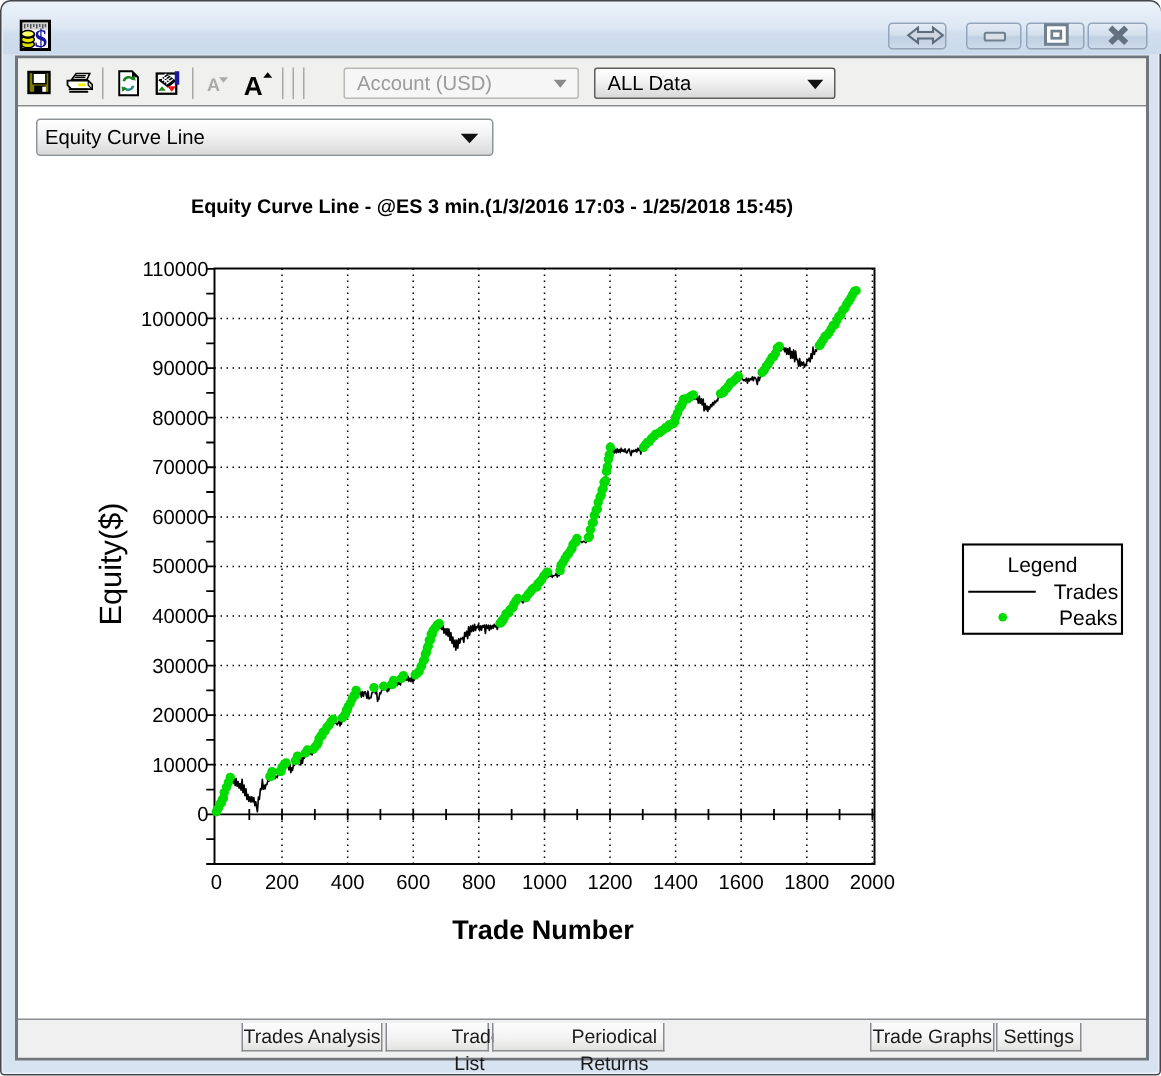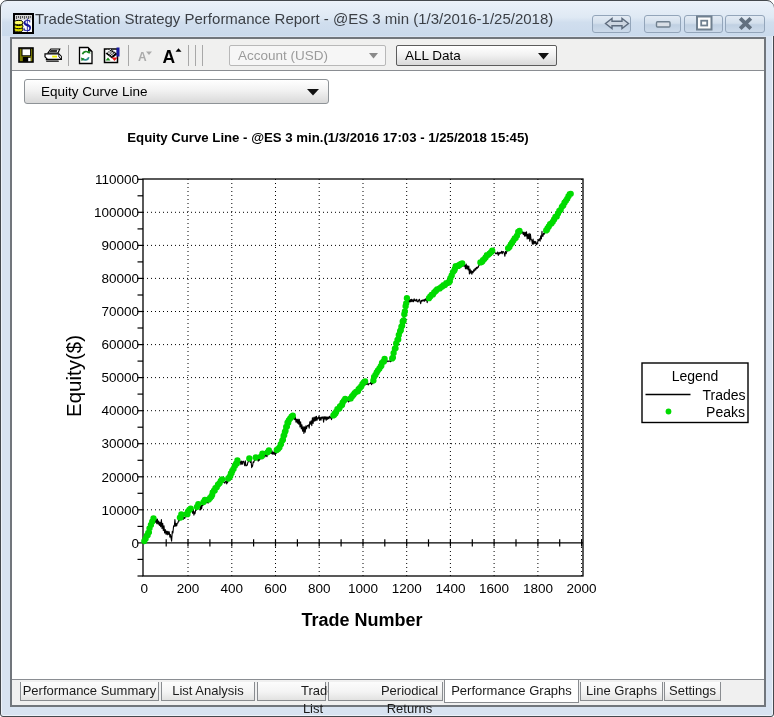--- a/index.html
+++ b/index.html
@@ -36,21 +36,20 @@
 <rect x="2.2" y="2.2" width="16.6" height="4.6" fill="#cfcfcf"></rect>
 <path d="M3.5 3v3 M5.5 3v2 M7.5 3v3 M9.5 3v2 M11.5 3v3 M13.5 3v2 M15.5 3v3 M17.3 3v2" stroke="#555" stroke-width="1" fill="none"></path>
 <g stroke="#000" stroke-width="1">
 <ellipse cx="5.6" cy="16.5" rx="4.3" ry="2.4" fill="#d8d800"></ellipse>
 <ellipse cx="5.6" cy="13.3" rx="4.3" ry="2.4" fill="#e6e600"></ellipse>
 <ellipse cx="5.6" cy="10.1" rx="4.3" ry="2.4" fill="#f0f000"></ellipse>
 <ellipse cx="5.6" cy="9.6" rx="4.3" ry="2.2" fill="#ffff66"></ellipse>
 </g>
 <text x="14.3" y="18.3" font-size="17" font-weight="bold" font-family="Liberation Serif" fill="#16169c" text-anchor="middle">$</text>
       </svg>
-    <div id="title">TradeStation Strategy Performance Report - @ES 3 min (1/3/2016-1/25/2018)</div>
     <div class="tbtn" style="left:590px; width:39px;"></div>
     <div class="tbtn" style="left:642px; width:37px;"></div>
     <div class="tbtn" style="left:682px; width:39px;"></div>
     <div class="tbtn" style="left:723px; width:40px;"></div>
     <svg id="btnicons" style="position:absolute;left:585px;top:5px" width="185" height="28" viewBox="585 5 185 28">
         <path d="M603.5 21.5 l6.5-5 v2.8 h10 v-2.8 l6.5 5 l-6.5 5 v-2.8 h-10 v2.8 z" fill="#cdd6e1" stroke="#5d6b7d" stroke-width="1.4"></path>
 <rect x="654.5" y="19.8" width="13.5" height="5.2" rx="1" fill="#d9dfe6" stroke="#70808f" stroke-width="1.4"></rect>
 <rect x="695" y="14.5" width="14.5" height="13" fill="#fdfdfd" stroke="#70808f" stroke-width="2"></rect>
 <rect x="699.2" y="18.7" width="6" height="4.8" fill="#fdfdfd" stroke="#70808f" stroke-width="1.8"></rect>
 <path d="M738.2 16.4 l10.6 10.2 M748.8 16.4 l-10.6 10.2" stroke="#62707f" stroke-width="3.8" fill="none"></path>
@@ -104,33 +103,31 @@
             <path d="M0 0h9l-4.5 5.5z" fill="#8a8a8a"></path>
           </svg>
       </div>
       <div class="combo" style="left:384px; top:6px; width:161px; height:21px; border-color:#5c5c5c; line-height:19px; padding-left:8px;">ALL Data
         <svg style="position:absolute; right:7px; top:7px;" width="11" height="7">
             <path d="M0 0h11l-5.5 6.5z" fill="#111"></path>
           </svg>
       </div>
     </div>
     <div id="page">
-      <div class="combo" style="left:12px; top:8px; width:305px; height:25px; border-radius:3px; line-height:23px; padding-left:16px;">Equity Curve Line
+      <div class="combo" style="left:12px; top:8px; width:305px; height:25px; border-radius:3px; line-height:23px; padding-left:5px;">Equity Curve Line
         <svg style="position:absolute; right:9px; top:9px;" width="12" height="7">
             <path d="M0 0h12l-6 6.5z" fill="#111"></path>
           </svg>
       </div>
     </div>
     <div id="tabstrip">
-      <div style="left:8px; width:139px;" class="tab">Performance Summary</div>
-      <div style="left:149px; width:94px;" class="tab">List Analysis</div>
+      <div style="left:149px; width:94px;" class="tab">Trades Analysis</div>
       <div style="left:245px; width:69px;padding-left:43px;" class="tab">Trades List</div>
       <div style="left:316px; width:115px;padding-left:48px;" class="tab">Periodical Returns</div>
-      <div style="left:432px; width:135px; top:0; height:23px; background:#fff; z-index:3; line-height:21px;" class="tab">Performance Graphs</div>
-      <div style="left:568px; width:83px;" class="tab">Line Graphs</div>
+      <div style="left:568px; width:83px;" class="tab">Trade Graphs</div>
       <div style="left:652px; width:57px;" class="tab">Settings</div>
     </div>
   </div>
   <svg id="chartsvg" width="774" height="717" viewBox="0 0 774 717">
     <g id="chart" font-family="Liberation Sans, sans-serif">
         <line x1="187.0" y1="178" x2="187.0" y2="575" stroke="#000" stroke-width="1" stroke-dasharray="1 3"></line>
         <line x1="230.8" y1="178" x2="230.8" y2="575" stroke="#000" stroke-width="1" stroke-dasharray="1 3"></line>
         <line x1="274.5" y1="178" x2="274.5" y2="575" stroke="#000" stroke-width="1" stroke-dasharray="1 3"></line>
         <line x1="318.2" y1="178" x2="318.2" y2="575" stroke="#000" stroke-width="1" stroke-dasharray="1 3"></line>
         <line x1="362.0" y1="178" x2="362.0" y2="575" stroke="#000" stroke-width="1" stroke-dasharray="1 3"></line>

